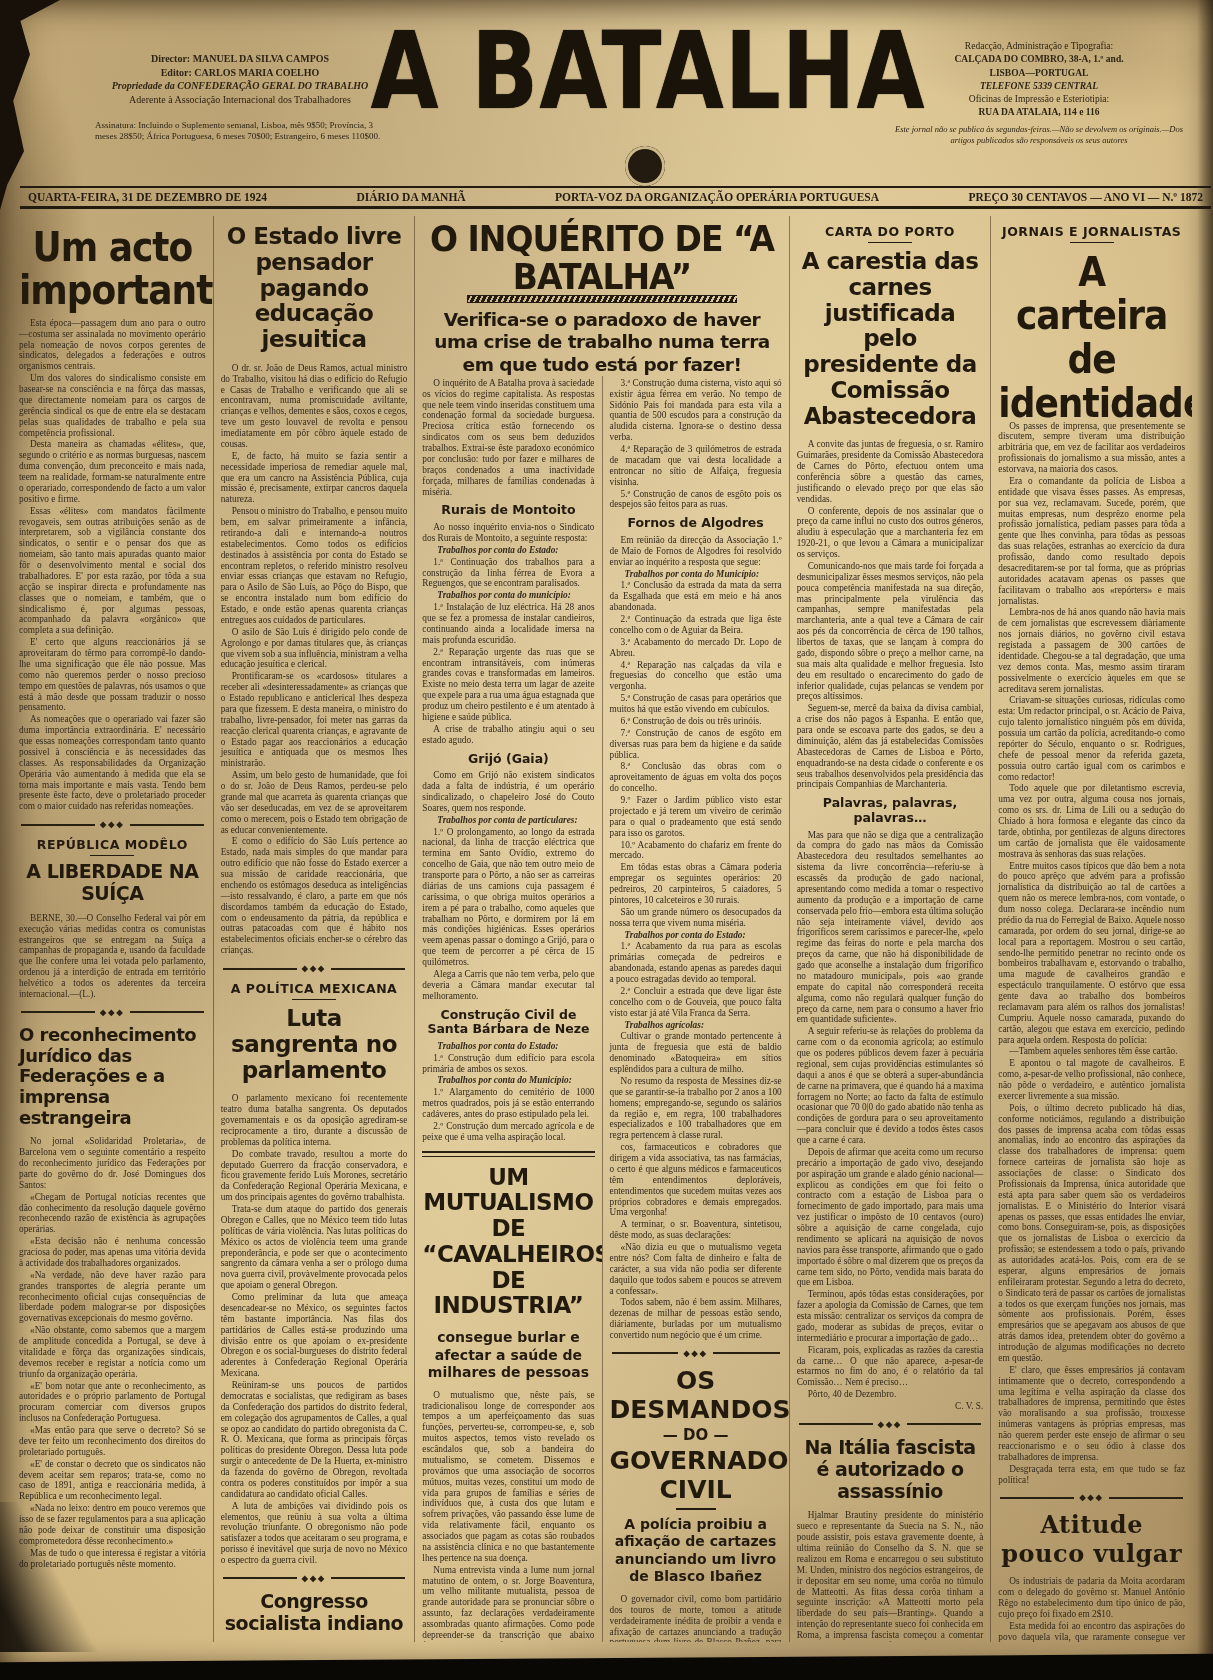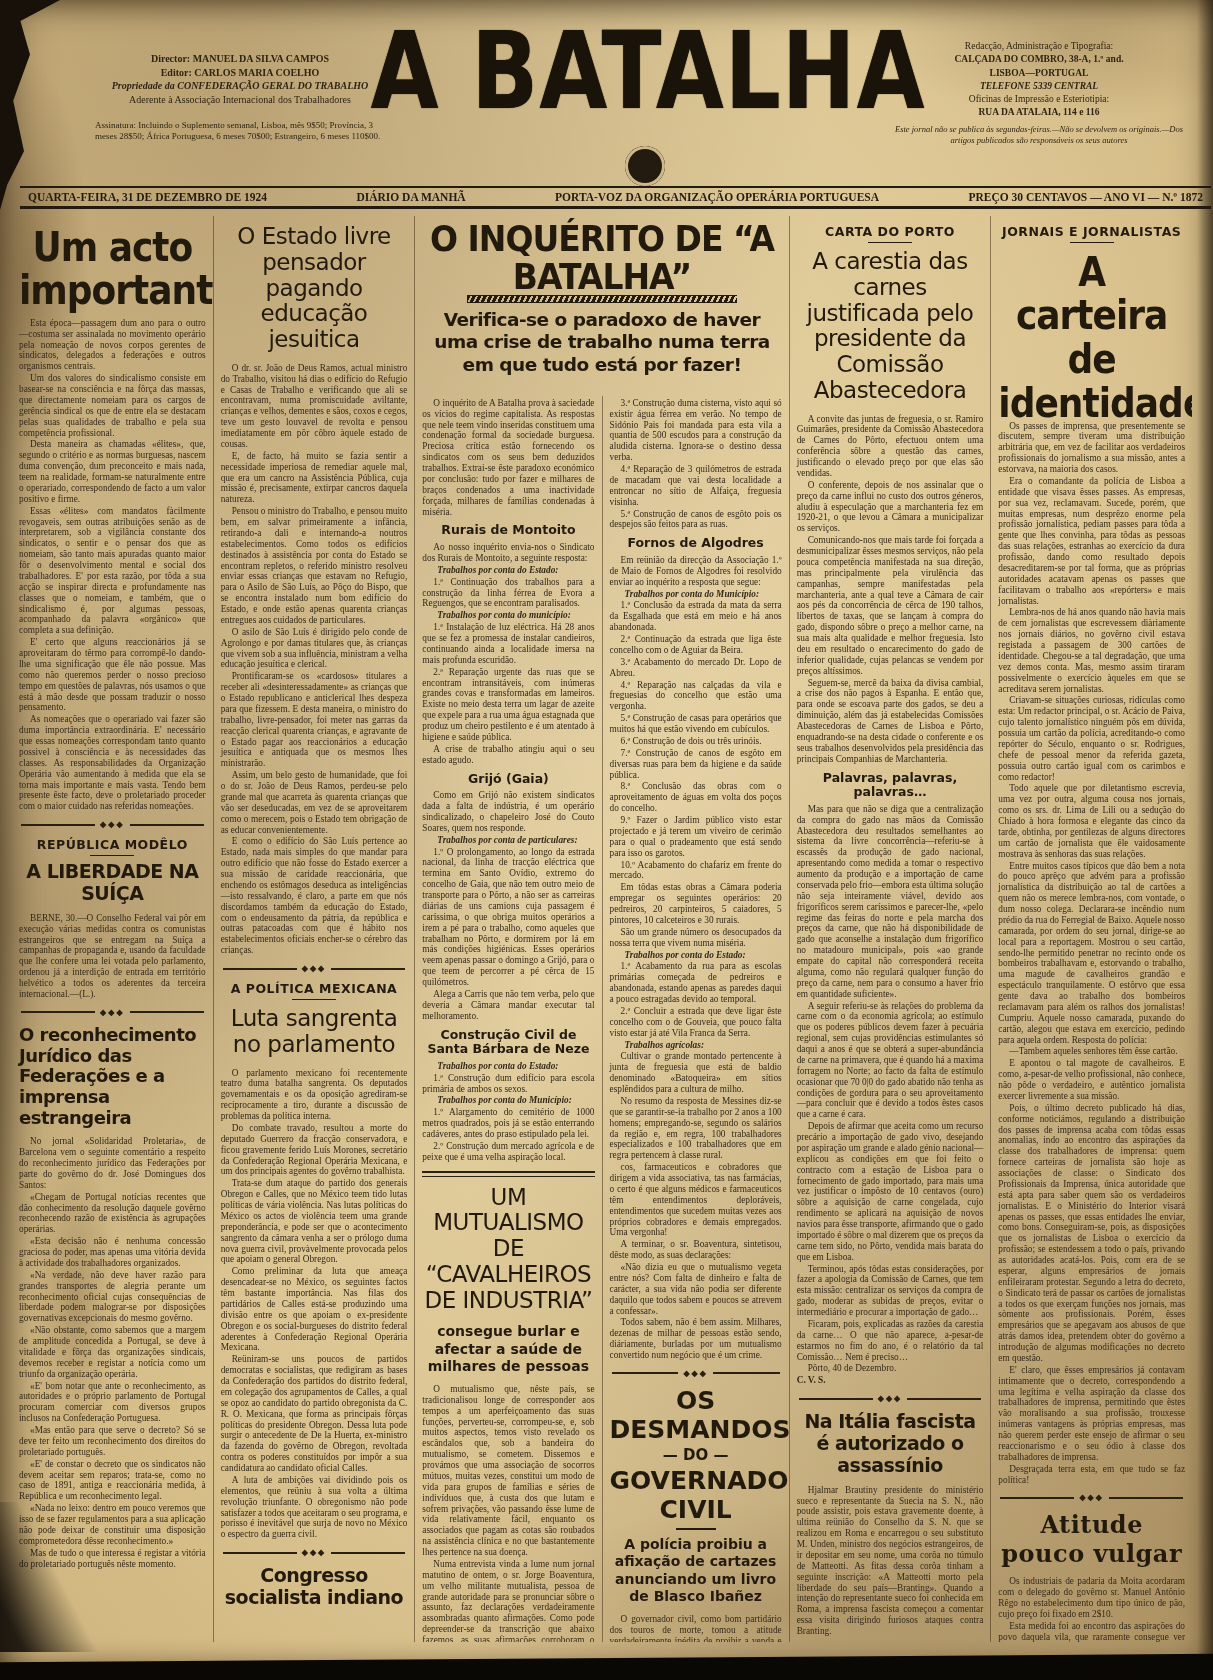--- a/index.html
+++ b/index.html
@@ -62,54 +62,54 @@
   .col.last{border-right:none;}
   .colspan{flex:2 2 0;display:flex;flex-direction:column;border-right:1px solid rgba(70,50,26,.55);overflow:hidden;}
   .inq-cols{display:flex;flex:1;min-height:0;}
   .subcol{flex:1 1 0;padding:2px 7px 0;overflow:hidden;}
   .subcol.first{border-right:1px solid rgba(70,50,26,.55);}
 
   
   h1,h2,h3{margin:0;color:#231a0e;}
   .h-xl{font-family:"DejaVu Sans",sans-serif;font-weight:bold;font-size:36px;line-height:1.08;
     text-align:center;letter-spacing:-1px;margin:8px 0 14px;transform:scaleY(1.12);transform-origin:top center;}
-  .h-lg{font-family:"DejaVu Sans",sans-serif;font-weight:normal;font-size:23px;line-height:1.12;
+  .h-lg{font-family:"DejaVu Sans",sans-serif;font-weight:bold;font-size:23px;line-height:1.12;
     text-align:center;letter-spacing:-.5px;margin:6px 0 10px;}
   .h-md{font-family:"DejaVu Sans",sans-serif;font-weight:bold;font-size:19px;line-height:1.15;
     text-align:center;letter-spacing:-.5px;margin:5px 0 8px;}
   .h-md-left{font-family:"DejaVu Sans",sans-serif;font-weight:bold;font-size:18px;line-height:1.15;
     text-align:left;letter-spacing:-.5px;margin:4px 0 8px;}
   .h-serif{font-family:"DejaVu Serif",serif;font-weight:bold;font-size:24px;text-align:center;
     letter-spacing:.5px;margin:6px 0 8px;}
   .kick{font-family:"DejaVu Sans",sans-serif;font-weight:bold;font-size:12.5px;text-align:center;
     color:#241b10;margin:6px 0 2px;letter-spacing:.5px;}
   .kick::after{content:"";display:block;width:44px;border-bottom:1.5px solid #241b10;margin:3px auto 4px;}
   .subtitle{font-family:"DejaVu Sans",sans-serif;font-weight:bold;font-size:14px;line-height:1.25;
     text-align:center;color:#241b10;margin:4px 0 8px;}
   .body p{margin:0 0 1px;text-indent:11px;font-size:9.3px;line-height:1.17;
     text-align:justify;color:#342a1c;}
   .body p.p-ital{font-style:italic;font-weight:bold;text-indent:15px;}
   .body p.p-subhead{font-family:"DejaVu Sans",sans-serif;font-weight:bold;font-size:12.5px;
     text-align:center;text-indent:0;margin:6px 0 4px;color:#241b10;}
-  .body p.p-right{text-align:left;text-indent:0;font-weight:bold;}
+  .body p.p-right{text-align:right;text-indent:0;font-weight:normal;}
 
   .orn{display:flex;align-items:center;margin:8px 2px;}
   .orn i{flex:1;border-top:2px solid #2a2012;height:0;}
   .orn b{font-size:8px;color:#2a2012;padding:0 5px;letter-spacing:2px;}
   .dbl-rule{border-top:2px solid #2a2012;border-bottom:1px solid #2a2012;height:3px;margin:8px 0;}
 
   
   .inq-head{padding:0 8px;}
   .inq-title{font-family:"DejaVu Sans",sans-serif;font-weight:bold;font-size:33px;line-height:1.05;
     text-align:center;letter-spacing:-1px;margin:4px 0 6px;transform:scaleY(1.1);transform-origin:top center;}
   .inq-rule{width:270px;height:6px;margin:6px auto;
     background:repeating-linear-gradient(115deg,#241b10 0 3px,transparent 3px 5px);
     border-top:1px solid #241b10;border-bottom:1px solid #241b10;}
   .inq-sub{font-family:"DejaVu Sans",sans-serif;font-weight:bold;font-size:18.5px;line-height:1.2;
-    text-align:center;letter-spacing:-.5px;margin:4px 0 20px;}
+    text-align:center;letter-spacing:-.5px;margin:4px 0 0;}
   .desm-t1{font-family:"DejaVu Sans",sans-serif;font-weight:bold;font-size:25px;text-align:center;margin:2px 0 0;}
   .desm-t2{font-family:"DejaVu Sans",sans-serif;font-weight:bold;font-size:15px;text-align:center;margin:2px 0;}
   .desm-t3{font-family:"DejaVu Sans",sans-serif;font-weight:bold;font-size:25px;text-align:center;margin:0 0 4px;}
   .mini-rule{width:40px;border-top:2px solid #241b10;margin:4px auto 6px;}
 </style>
 </head>
 <body>
 
 <div class="photo">
   <div class="paper">

